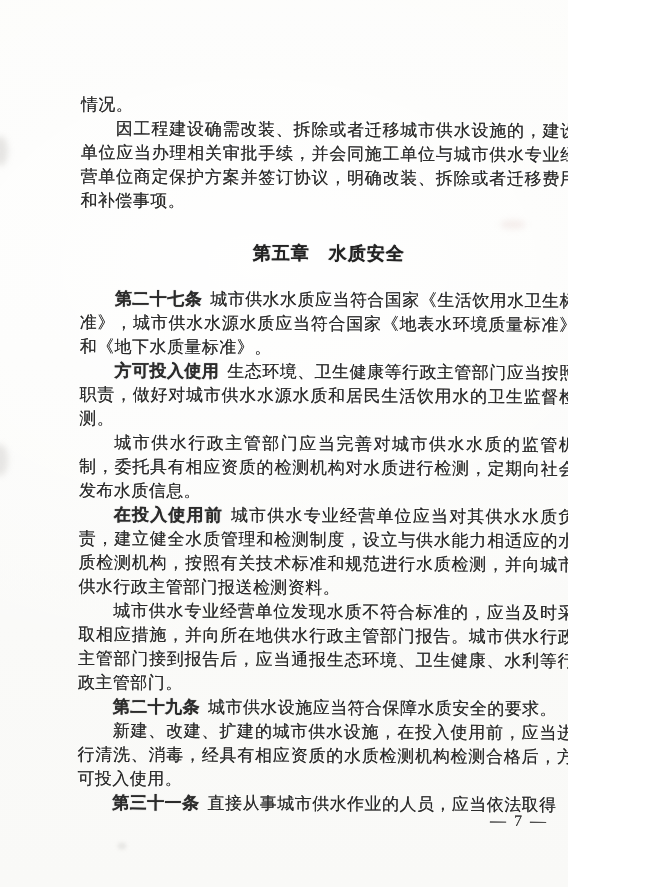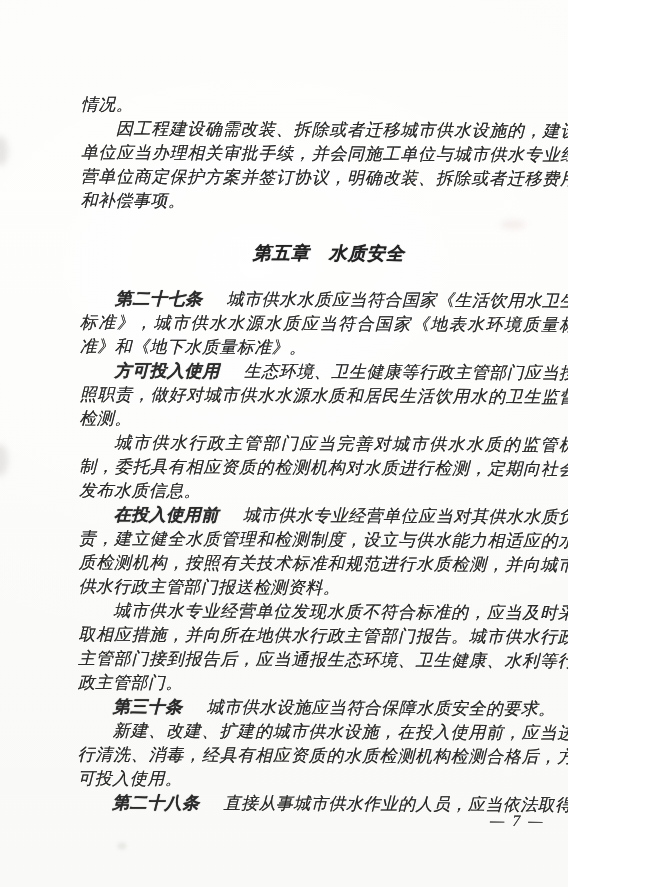--- a/index.html
+++ b/index.html
@@ -13,21 +13,20 @@
     font-family: "Liberation Serif", "DejaVu Serif", serif;
     overflow: hidden;
   }
   .page {
     position: relative;
     width: 568px; height: 887px;
     background:
       radial-gradient(ellipse 900px 600px at 45% 30%, rgba(255,255,255,0.9), rgba(255,255,255,0) 70%),
       linear-gradient(180deg, #fcfcfa 0%, var(--paper) 40%, #f9f9f7 100%);
     overflow: hidden;
-    font-style: italic;
   }
   
   .smudge { position: absolute; border-radius: 50%; filter: blur(3px); pointer-events: none; }
   .smudge.s1 { left: -7px; top: 136px; width: 15px; height: 30px; background: rgba(150,145,142,0.22); }
   .smudge.s2 { left: -8px; top: 444px; width: 16px; height: 32px; background: rgba(150,145,142,0.20); }
   .smudge.s3 { left: 608px; top: 390px; width: 10px; height: 8px;  background: rgba(214,170,168,0.35); filter: blur(2px); }
   .smudge.s4 { left: 500px; top: 220px; width: 26px; height: 9px;  background: rgba(216,180,178,0.22); }
   .smudge.s5 { left: 118px; top: 843px; width: 8px;  height: 6px;  background: rgba(160,155,150,0.25); filter: blur(2px); }
 
   .text-block {
@@ -44,21 +43,21 @@
     line-height: 24px;
     letter-spacing: 0.45px;
     text-align: justify;
     text-justify: inter-ideograph;
     text-shadow: 0 0 0.6px rgba(45,45,45,0.75);
   }
   .para.indent { text-indent: 35px; }
   .lead {
     font-weight: bold;
     font-family: "Liberation Sans", "DejaVu Sans", sans-serif;
-    margin-right: 24px;
+    margin-right: 8px;
     text-shadow: 0 0 0.8px rgba(30,30,30,0.8);
   }
   .chapter {
     margin: 27px 0 23px 0;
     font-size: 18px;
     line-height: 24px;
     font-weight: bold;
     font-family: "Liberation Sans", "DejaVu Sans", sans-serif;
     text-align: center;
     text-indent: 0;
@@ -88,19 +87,19 @@
 
   <div class="text-block">
       <p class="para">情况。</p>
       <p class="para indent">因工程建设确需改装、拆除或者迁移城市供水设施的，建设单位应当办理相关审批手续，并会同施工单位与城市供水专业经营单位商定保护方案并签订协议，明确改装、拆除或者迁移费用和补偿事项。</p>
       <h2 class="chapter">第五章　水质安全</h2>
       <p class="para indent"><span class="lead">第二十七条</span>城市供水水质应当符合国家《生活饮用水卫生标准》，城市供水水源水质应当符合国家《地表水环境质量标准》和《地下水质量标准》。</p>
       <p class="para indent"><span class="lead">方可投入使用</span>生态环境、卫生健康等行政主管部门应当按照职责，做好对城市供水水源水质和居民生活饮用水的卫生监督检测。</p>
       <p class="para indent">城市供水行政主管部门应当完善对城市供水水质的监管机制，委托具有相应资质的检测机构对水质进行检测，定期向社会发布水质信息。</p>
       <p class="para indent"><span class="lead">在投入使用前</span>城市供水专业经营单位应当对其供水水质负责，建立健全水质管理和检测制度，设立与供水能力相适应的水质检测机构，按照有关技术标准和规范进行水质检测，并向城市供水行政主管部门报送检测资料。</p>
       <p class="para indent">城市供水专业经营单位发现水质不符合标准的，应当及时采取相应措施，并向所在地供水行政主管部门报告。城市供水行政主管部门接到报告后，应当通报生态环境、卫生健康、水利等行政主管部门。</p>
-      <p class="para indent"><span class="lead">第三十条</span>城市供水设施应当符合保障水质安全的要求。</p>
+      <p class="para indent"><span class="lead">第二十九条</span>城市供水设施应当符合保障水质安全的要求。</p>
       <p class="para indent">新建、改建、扩建的城市供水设施，在投入使用前，应当进行清洗、消毒，经具有相应资质的水质检测机构检测合格后，方可投入使用。</p>
-      <p class="para indent"><span class="lead">第二十八条</span>直接从事城市供水作业的人员，应当依法取得</p>
+      <p class="para indent"><span class="lead">第三十一条</span>直接从事城市供水作业的人员，应当依法取得</p>
     </div>
 
   <div class="page-number">— 7 —</div>
 </div>
 
 </body></html>

